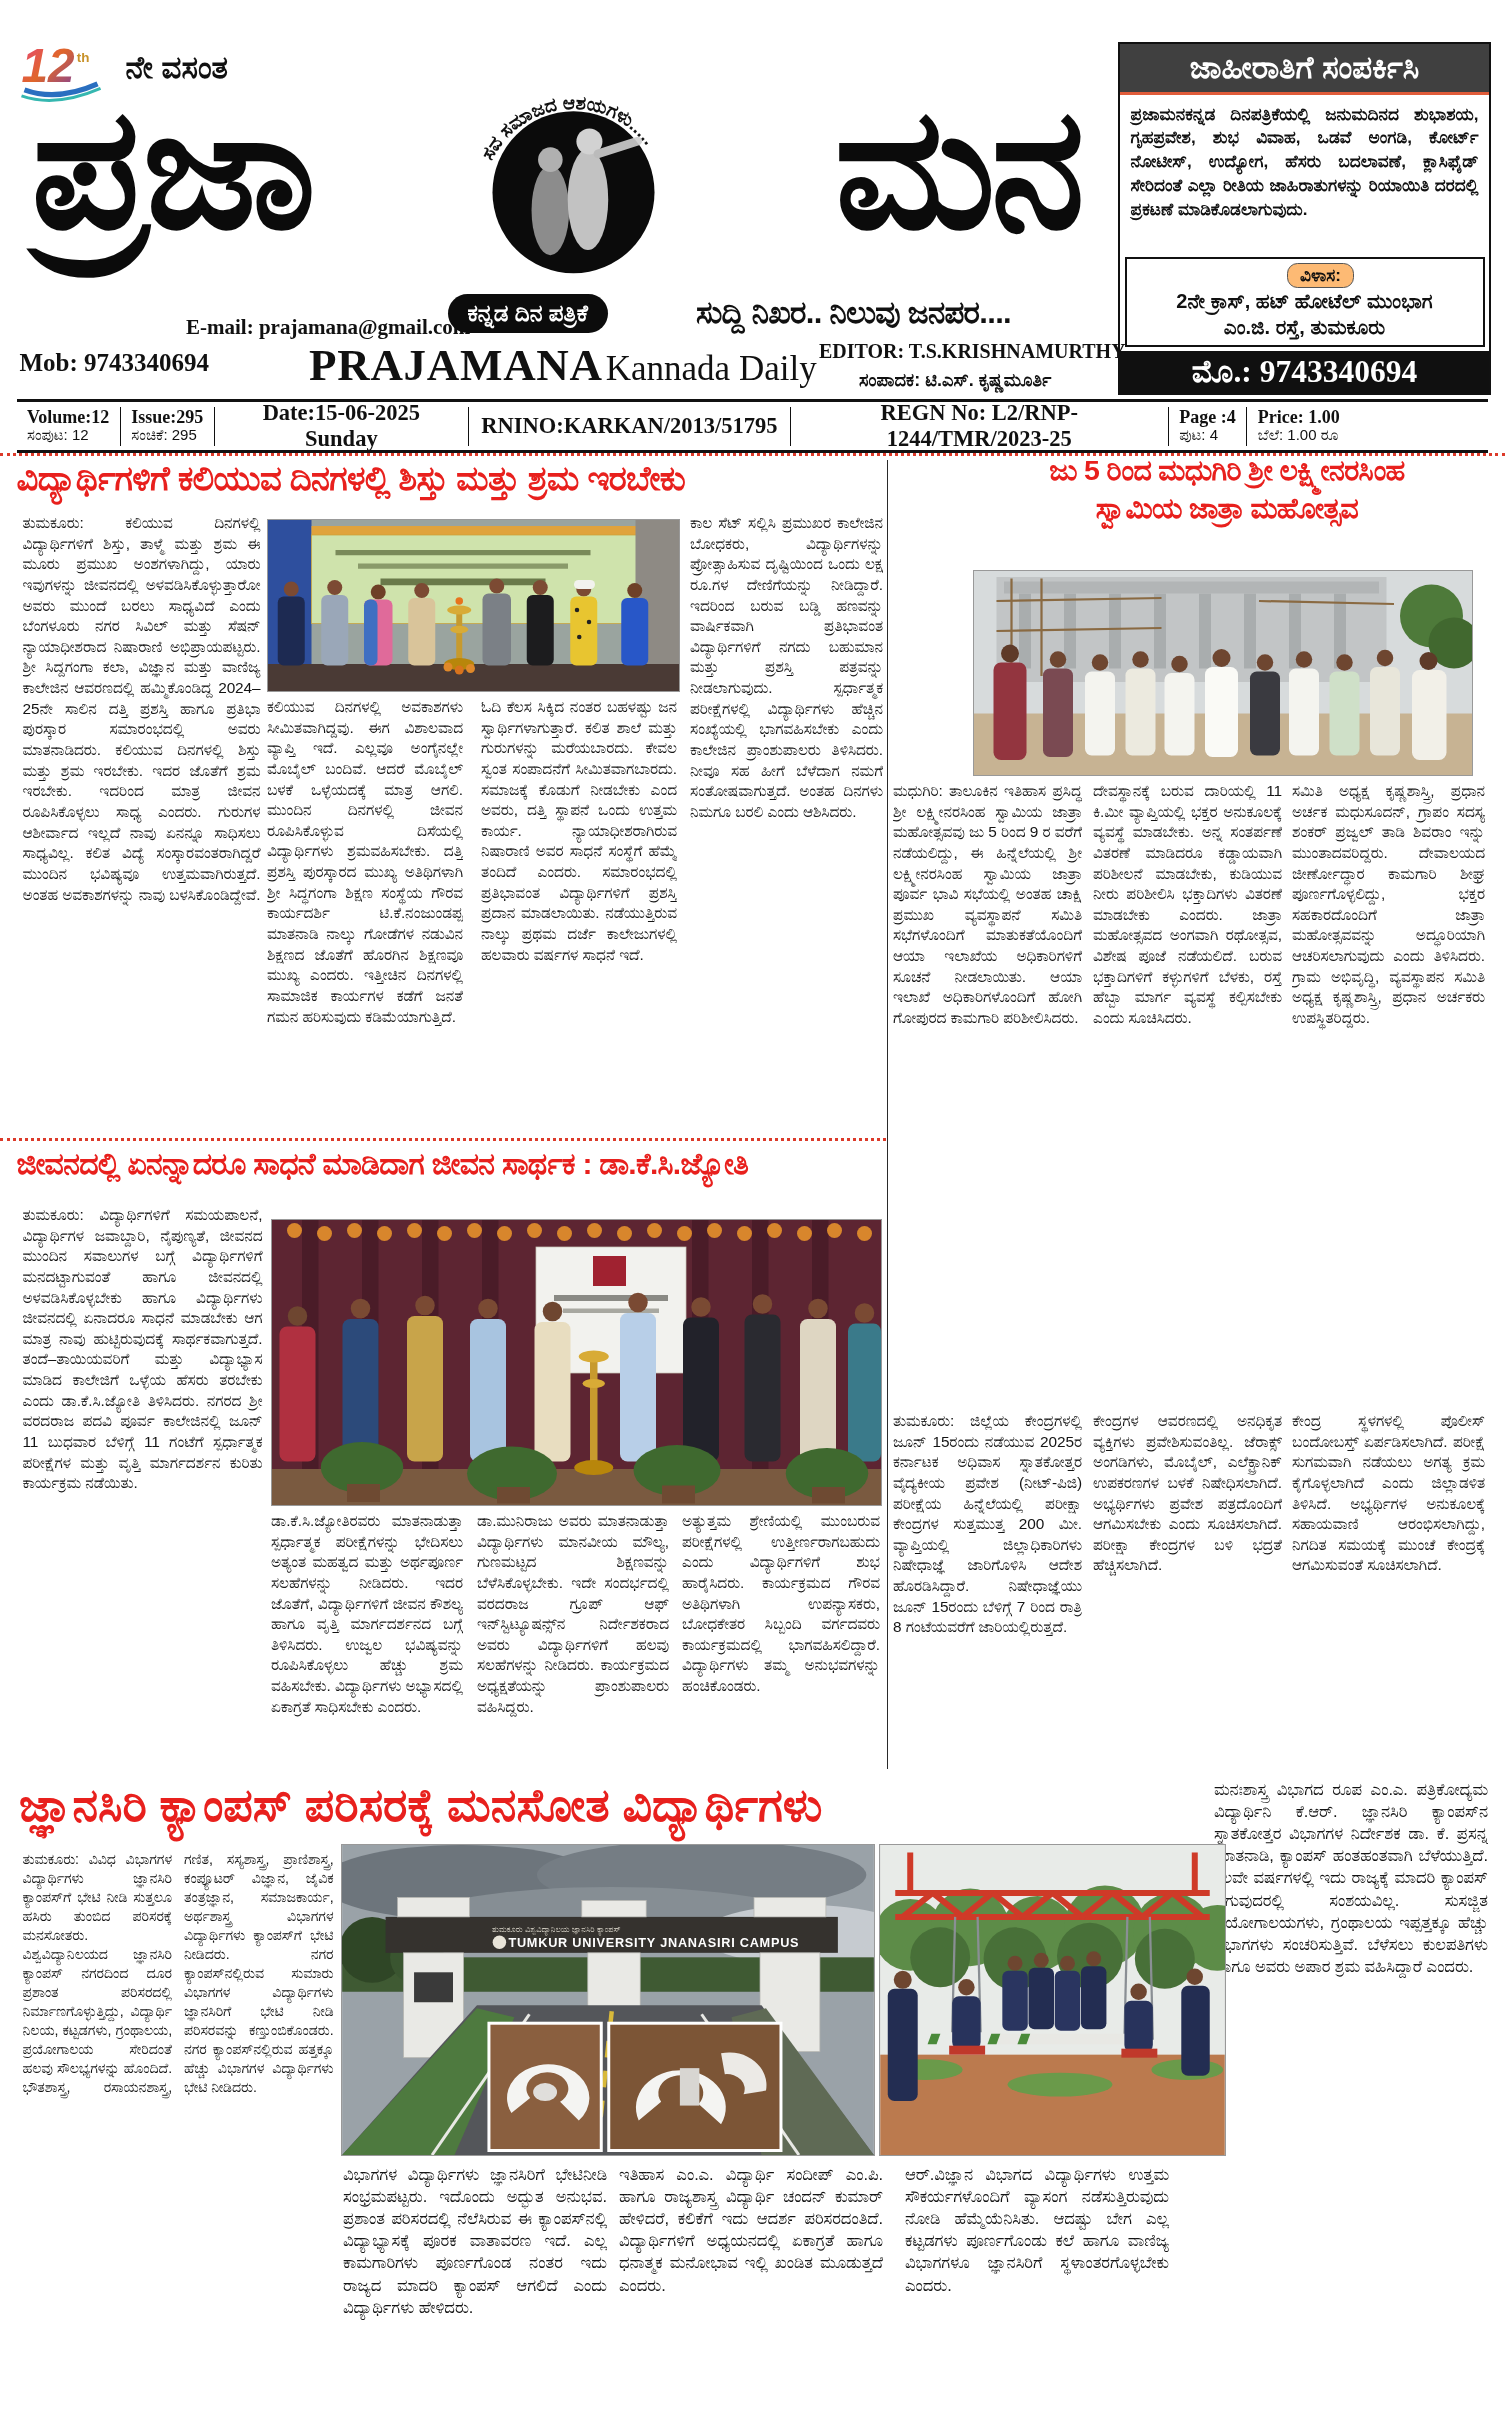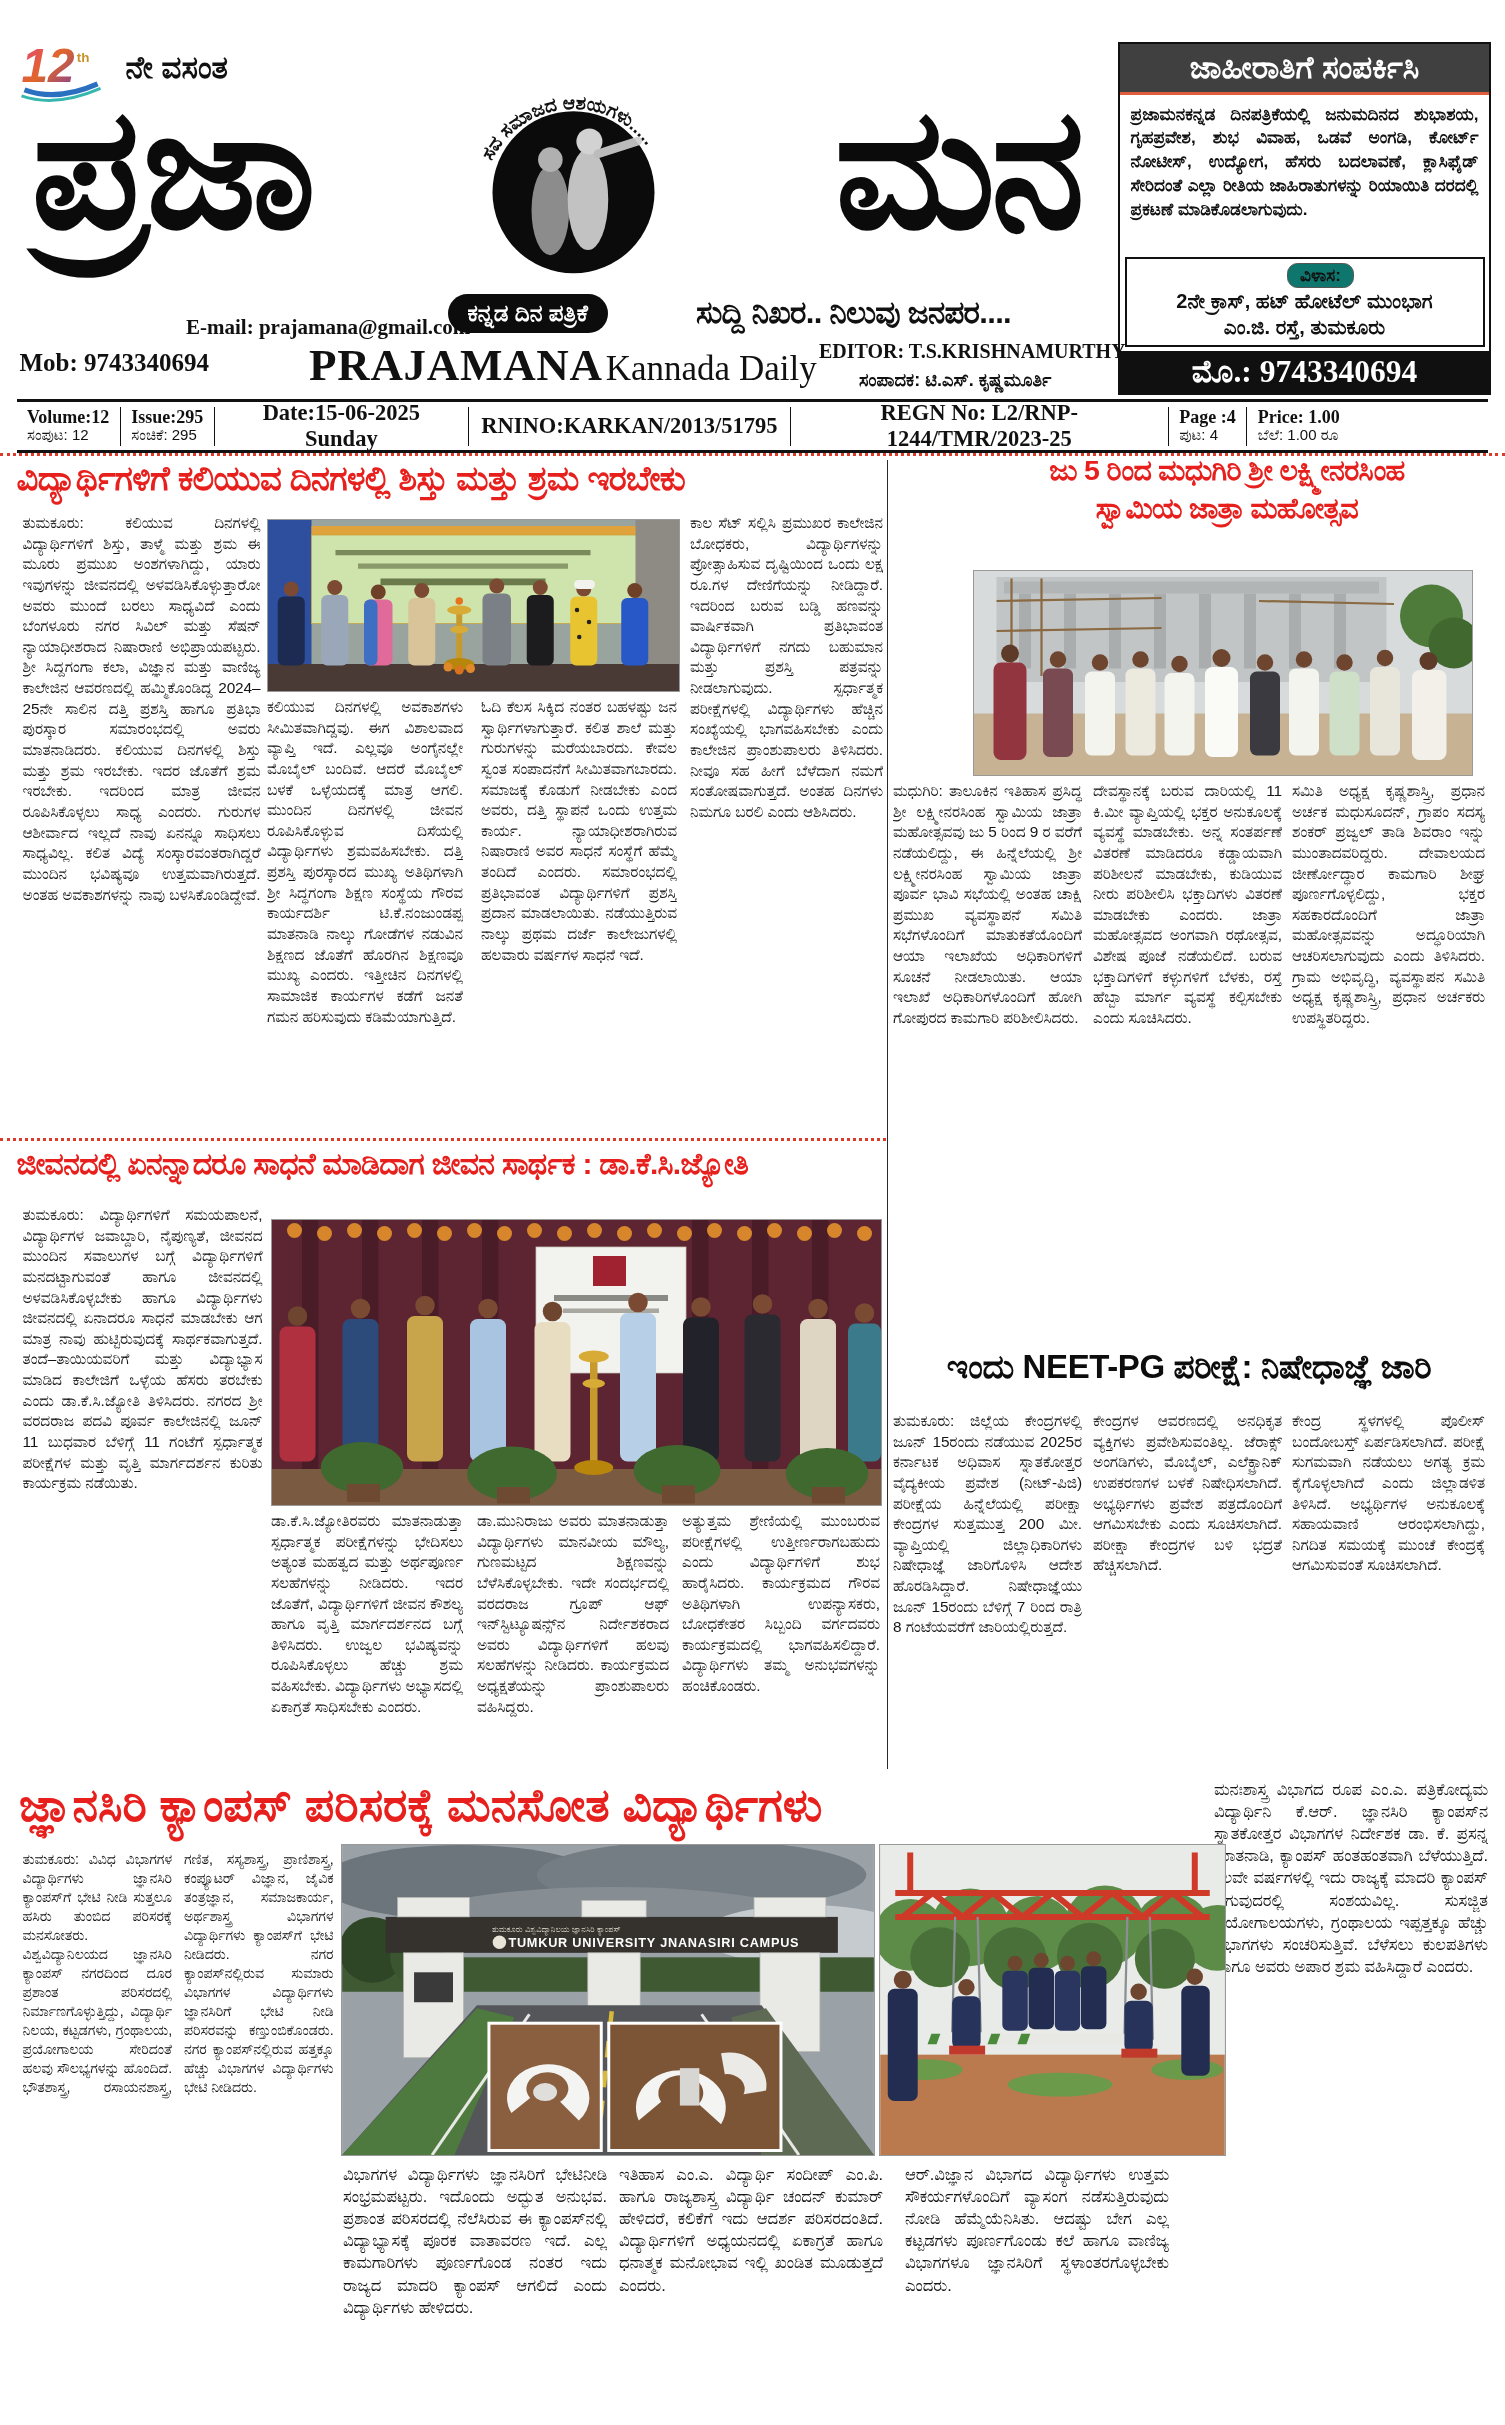--- a/index.html
+++ b/index.html
@@ -34,21 +34,21 @@
              font-weight:700;font-size:20px;}
   #editor-kn{position:absolute;left:859px;top:370px;font-weight:700;font-size:18px;}
   
   #adbox{position:absolute;left:1118px;top:42px;width:369px;height:349px;border:2.2px solid #111;
          display:flex;flex-direction:column;}
   #adbox .hd{background:#404040;color:#fff;font-weight:800;font-size:31px;text-align:center;
              padding:6px 0;border-bottom:3.7px solid #e05c3a;}
   #adbox .bd{font-weight:700;font-size:17px;line-height:1.4;text-align:justify;
              padding:7.5px 10.5px 4.5px 10.5px;flex:1;}
   #adbox .addr{border:2.2px solid #111;margin:0 4.5px 4.5px 4.5px;text-align:center;padding:4.5px 3px;}
-  #adbox .addr .lbl{display:inline-block;background:#0f766e;border:1.5px solid #555;
+  #adbox .addr .lbl{display:inline-block;background:#fdba74;border:1.5px solid #555;
                     border-radius:10.5px;font-weight:800;font-size:17px;padding:1.5px 12px;margin-left:32px;}
   #adbox .addr .l1,#adbox .addr .l2{font-weight:800;font-size:20px;line-height:1.3;}
   #adbox .ft{background:#101010;color:#fff;text-align:center;font-family:"Liberation Serif",serif;
              font-weight:700;font-size:31.5px;padding:3px 0;}
   
   #infobar{position:absolute;left:16.5px;top:399px;width:1471px;height:48px;
            border-top:3px solid #111;border-bottom:3px solid #111;
            display:flex;align-items:center;}
   #infobar .cell{padding:0 10.5px;border-right:1.5px solid #111;height:39px;
                  display:flex;flex-direction:column;justify-content:center;}
@@ -349,21 +349,20 @@
         <rect x="520" y="354" width="44" height="24"></rect>
           <rect x="720" y="356" width="44" height="22"></rect>
       </g>
     </svg>
   </div>
 
   <div class="col" style="left:271px;top:1511px;width:192px;height:259px;">ಡಾ.ಕೆ.ಸಿ.ಜ್ಯೋತಿರವರು ಮಾತನಾಡುತ್ತಾ ಸ್ಪರ್ಧಾತ್ಮಕ ಪರೀಕ್ಷೆಗಳನ್ನು ಭೇದಿಸಲು ಅತ್ಯಂತ ಮಹತ್ವದ ಮತ್ತು ಅರ್ಥಪೂರ್ಣ ಸಲಹೆಗಳನ್ನು ನೀಡಿದರು. ಇದರ ಜೊತೆಗೆ, ವಿದ್ಯಾರ್ಥಿಗಳಿಗೆ ಜೀವನ ಕೌಶಲ್ಯ ಹಾಗೂ ವೃತ್ತಿ ಮಾರ್ಗದರ್ಶನದ ಬಗ್ಗೆ ತಿಳಿಸಿದರು. ಉಜ್ವಲ ಭವಿಷ್ಯವನ್ನು ರೂಪಿಸಿಕೊಳ್ಳಲು ಹೆಚ್ಚು ಶ್ರಮ ವಹಿಸಬೇಕು. ವಿದ್ಯಾರ್ಥಿಗಳು ಅಭ್ಯಾಸದಲ್ಲಿ ಏಕಾಗ್ರತೆ ಸಾಧಿಸಬೇಕು ಎಂದರು.</div>
   <div class="col" style="left:477px;top:1511px;width:192px;height:259px;">ಡಾ.ಮುನಿರಾಜು ಅವರು ಮಾತನಾಡುತ್ತಾ ವಿದ್ಯಾರ್ಥಿಗಳು ಮಾನವೀಯ ಮೌಲ್ಯ, ಗುಣಮಟ್ಟದ ಶಿಕ್ಷಣವನ್ನು ಬೆಳೆಸಿಕೊಳ್ಳಬೇಕು. ಇದೇ ಸಂದರ್ಭದಲ್ಲಿ ವರದರಾಜ ಗ್ರೂಪ್ ಆಫ್ ಇನ್‌ಸ್ಟಿಟ್ಯೂಷನ್ಸ್‌ನ ನಿರ್ದೇಶಕರಾದ ಅವರು ವಿದ್ಯಾರ್ಥಿಗಳಿಗೆ ಹಲವು ಸಲಹೆಗಳನ್ನು ನೀಡಿದರು. ಕಾರ್ಯಕ್ರಮದ ಅಧ್ಯಕ್ಷತೆಯನ್ನು ಪ್ರಾಂಶುಪಾಲರು ವಹಿಸಿದ್ದರು.</div>
   <div class="col" style="left:682px;top:1511px;width:198px;height:259px;">ಅತ್ಯುತ್ತಮ ಶ್ರೇಣಿಯಲ್ಲಿ ಮುಂಬರುವ ಪರೀಕ್ಷೆಗಳಲ್ಲಿ ಉತ್ತೀರ್ಣರಾಗಬಹುದು ಎಂದು ವಿದ್ಯಾರ್ಥಿಗಳಿಗೆ ಶುಭ ಹಾರೈಸಿದರು. ಕಾರ್ಯಕ್ರಮದ ಗೌರವ ಅತಿಥಿಗಳಾಗಿ ಉಪನ್ಯಾಸಕರು, ಬೋಧಕೇತರ ಸಿಬ್ಬಂದಿ ವರ್ಗದವರು ಕಾರ್ಯಕ್ರಮದಲ್ಲಿ ಭಾಗವಹಿಸಲಿದ್ದಾರೆ. ವಿದ್ಯಾರ್ಥಿಗಳು ತಮ್ಮ ಅನುಭವಗಳನ್ನು ಹಂಚಿಕೊಂಡರು.</div>
 
-  <div class="blk-h" style="left:893px;top:1348px;width:592px;font-size:33px;text-align:center;">ಇಂದು NEET-PG ಪರೀಕ್ಷೆ: ನಿಷೇಧಾಜ್ಞೆ ಜಾರಿ</div>
   <div class="col" style="left:893px;top:1411px;width:189px;height:358px;">ತುಮಕೂರು: ಜಿಲ್ಲೆಯ ಕೇಂದ್ರಗಳಲ್ಲಿ ಜೂನ್ 15ರಂದು ನಡೆಯುವ 2025ರ ಕರ್ನಾಟಕ ಅಧಿವಾಸ ಸ್ನಾತಕೋತ್ತರ ವೈದ್ಯಕೀಯ ಪ್ರವೇಶ (ನೀಟ್-ಪಿಜಿ) ಪರೀಕ್ಷೆಯ ಹಿನ್ನೆಲೆಯಲ್ಲಿ ಪರೀಕ್ಷಾ ಕೇಂದ್ರಗಳ ಸುತ್ತಮುತ್ತ 200 ಮೀ. ವ್ಯಾಪ್ತಿಯಲ್ಲಿ ಜಿಲ್ಲಾಧಿಕಾರಿಗಳು ನಿಷೇಧಾಜ್ಞೆ ಜಾರಿಗೊಳಿಸಿ ಆದೇಶ ಹೊರಡಿಸಿದ್ದಾರೆ. ನಿಷೇಧಾಜ್ಞೆಯು ಜೂನ್ 15ರಂದು ಬೆಳಿಗ್ಗೆ 7 ರಿಂದ ರಾತ್ರಿ 8 ಗಂಟೆಯವರೆಗೆ ಜಾರಿಯಲ್ಲಿರುತ್ತದೆ.</div>
   <div class="col" style="left:1093px;top:1411px;width:189px;height:358px;">ಕೇಂದ್ರಗಳ ಆವರಣದಲ್ಲಿ ಅನಧಿಕೃತ ವ್ಯಕ್ತಿಗಳು ಪ್ರವೇಶಿಸುವಂತಿಲ್ಲ. ಜೆರಾಕ್ಸ್ ಅಂಗಡಿಗಳು, ಮೊಬೈಲ್, ಎಲೆಕ್ಟ್ರಾನಿಕ್ ಉಪಕರಣಗಳ ಬಳಕೆ ನಿಷೇಧಿಸಲಾಗಿದೆ. ಅಭ್ಯರ್ಥಿಗಳು ಪ್ರವೇಶ ಪತ್ರದೊಂದಿಗೆ ಆಗಮಿಸಬೇಕು ಎಂದು ಸೂಚಿಸಲಾಗಿದೆ. ಪರೀಕ್ಷಾ ಕೇಂದ್ರಗಳ ಬಳಿ ಭದ್ರತೆ ಹೆಚ್ಚಿಸಲಾಗಿದೆ.</div>
   <div class="col" style="left:1292px;top:1411px;width:193px;height:358px;">ಕೇಂದ್ರ ಸ್ಥಳಗಳಲ್ಲಿ ಪೊಲೀಸ್ ಬಂದೋಬಸ್ತ್ ಏರ್ಪಡಿಸಲಾಗಿದೆ. ಪರೀಕ್ಷೆ ಸುಗಮವಾಗಿ ನಡೆಯಲು ಅಗತ್ಯ ಕ್ರಮ ಕೈಗೊಳ್ಳಲಾಗಿದೆ ಎಂದು ಜಿಲ್ಲಾಡಳಿತ ತಿಳಿಸಿದೆ. ಅಭ್ಯರ್ಥಿಗಳ ಅನುಕೂಲಕ್ಕೆ ಸಹಾಯವಾಣಿ ಆರಂಭಿಸಲಾಗಿದ್ದು, ನಿಗದಿತ ಸಮಯಕ್ಕೆ ಮುಂಚೆ ಕೇಂದ್ರಕ್ಕೆ ಆಗಮಿಸುವಂತೆ ಸೂಚಿಸಲಾಗಿದೆ.</div>
 
   <div class="red-h" style="left:19px;top:1778px;font-size:46px;width:1169px;letter-spacing:0;">ಜ್ಞಾನಸಿರಿ ಕ್ಯಾಂಪಸ್ ಪರಿಸರಕ್ಕೆ ಮನಸೋತ ವಿದ್ಯಾರ್ಥಿಗಳು</div>
 
   <div class="col" style="left:1214px;top:1778px;width:274px;height:639px;font-size:16.5px;">ಮನಃಶಾಸ್ತ್ರ ವಿಭಾಗದ ರೂಪ ಎಂ.ಎ. ಪತ್ರಿಕೋದ್ಯಮ ವಿದ್ಯಾರ್ಥಿನಿ ಕೆ.ಆರ್. ಜ್ಞಾನಸಿರಿ ಕ್ಯಾಂಪಸ್‌ನ ಸ್ನಾತಕೋತ್ತರ ವಿಭಾಗಗಳ ನಿರ್ದೇಶಕ ಡಾ. ಕೆ. ಪ್ರಸನ್ನ ಮಾತನಾಡಿ, ಕ್ಯಾಂಪಸ್ ಹಂತಹಂತವಾಗಿ ಬೆಳೆಯುತ್ತಿದೆ. ಕೆಲವೇ ವರ್ಷಗಳಲ್ಲಿ ಇದು ರಾಜ್ಯಕ್ಕೆ ಮಾದರಿ ಕ್ಯಾಂಪಸ್ ಆಗುವುದರಲ್ಲಿ ಸಂಶಯವಿಲ್ಲ. ಸುಸಜ್ಜಿತ ಪ್ರಯೋಗಾಲಯಗಳು, ಗ್ರಂಥಾಲಯ ಇಪ್ಪತ್ತಕ್ಕೂ ಹೆಚ್ಚು ವಿಭಾಗಗಳು ಸಂಚರಿಸುತ್ತಿವೆ. ಬೆಳೆಸಲು ಕುಲಪತಿಗಳು ಹಾಗೂ ಅವರು ಅಪಾರ ಶ್ರಮ ವಹಿಸಿದ್ದಾರೆ ಎಂದರು.</div>
 
   <div class="col" style="left:22.5px;top:1850px;width:311px;height:567px;columns:2;column-gap:12px;font-size:14.2px;">ತುಮಕೂರು: ವಿವಿಧ ವಿಭಾಗಗಳ ವಿದ್ಯಾರ್ಥಿಗಳು ಜ್ಞಾನಸಿರಿ ಕ್ಯಾಂಪಸ್‌ಗೆ ಭೇಟಿ ನೀಡಿ ಸುತ್ತಲೂ ಹಸಿರು ತುಂಬಿದ ಪರಿಸರಕ್ಕೆ ಮನಸೋತರು. ವಿಶ್ವವಿದ್ಯಾನಿಲಯದ ಜ್ಞಾನಸಿರಿ ಕ್ಯಾಂಪಸ್ ನಗರದಿಂದ ದೂರ ಪ್ರಶಾಂತ ಪರಿಸರದಲ್ಲಿ ನಿರ್ಮಾಣಗೊಳ್ಳುತ್ತಿದ್ದು, ವಿದ್ಯಾರ್ಥಿ ನಿಲಯ, ಕಟ್ಟಡಗಳು, ಗ್ರಂಥಾಲಯ, ಪ್ರಯೋಗಾಲಯ ಸೇರಿದಂತೆ ಹಲವು ಸೌಲಭ್ಯಗಳನ್ನು ಹೊಂದಿದೆ. ಭೌತಶಾಸ್ತ್ರ, ರಸಾಯನಶಾಸ್ತ್ರ, ಗಣಿತ, ಸಸ್ಯಶಾಸ್ತ್ರ, ಪ್ರಾಣಿಶಾಸ್ತ್ರ, ಕಂಪ್ಯೂಟರ್ ವಿಜ್ಞಾನ, ಜೈವಿಕ ತಂತ್ರಜ್ಞಾನ, ಸಮಾಜಕಾರ್ಯ, ಅರ್ಥಶಾಸ್ತ್ರ ವಿಭಾಗಗಳ ವಿದ್ಯಾರ್ಥಿಗಳು ಕ್ಯಾಂಪಸ್‌ಗೆ ಭೇಟಿ ನೀಡಿದರು. ನಗರ ಕ್ಯಾಂಪಸ್‌ನಲ್ಲಿರುವ ಸುಮಾರು ವಿಭಾಗಗಳ ವಿದ್ಯಾರ್ಥಿಗಳು ಜ್ಞಾನಸಿರಿಗೆ ಭೇಟಿ ನೀಡಿ ಪರಿಸರವನ್ನು ಕಣ್ತುಂಬಿಕೊಂಡರು. ನಗರ ಕ್ಯಾಂಪಸ್‌ನಲ್ಲಿರುವ ಹತ್ತಕ್ಕೂ ಹೆಚ್ಚು ವಿಭಾಗಗಳ ವಿದ್ಯಾರ್ಥಿಗಳು ಭೇಟಿ ನೀಡಿದರು.</div>
 

